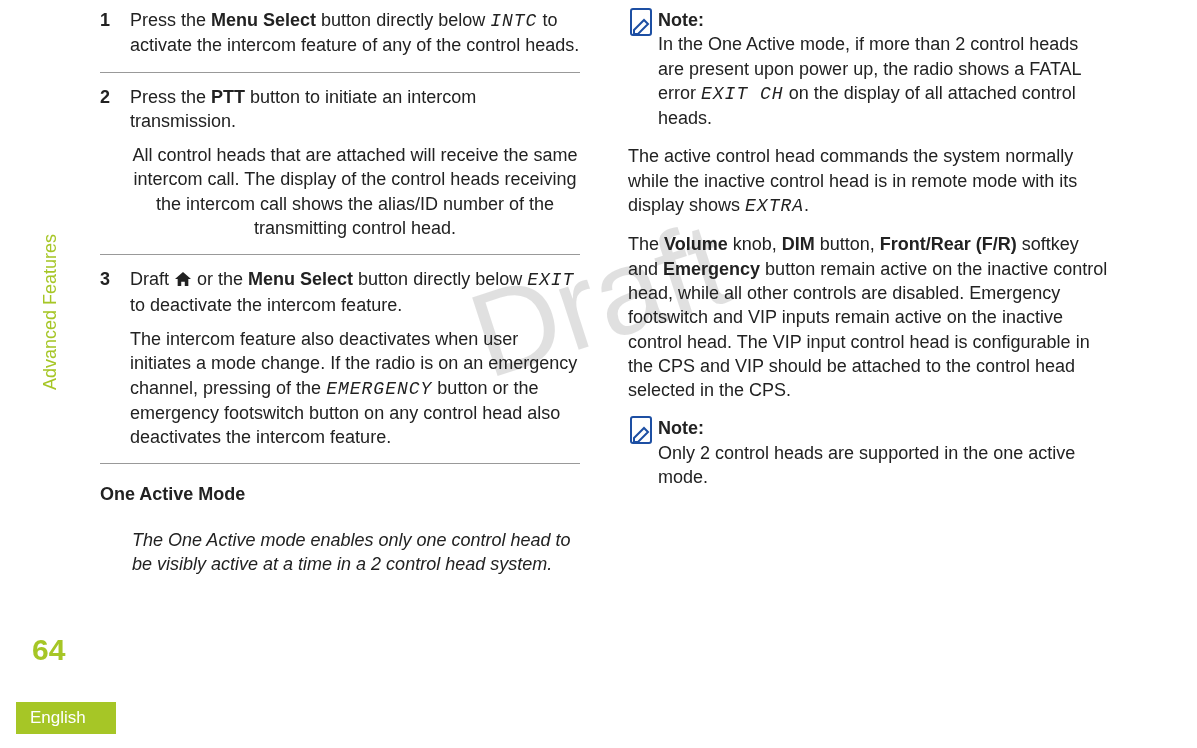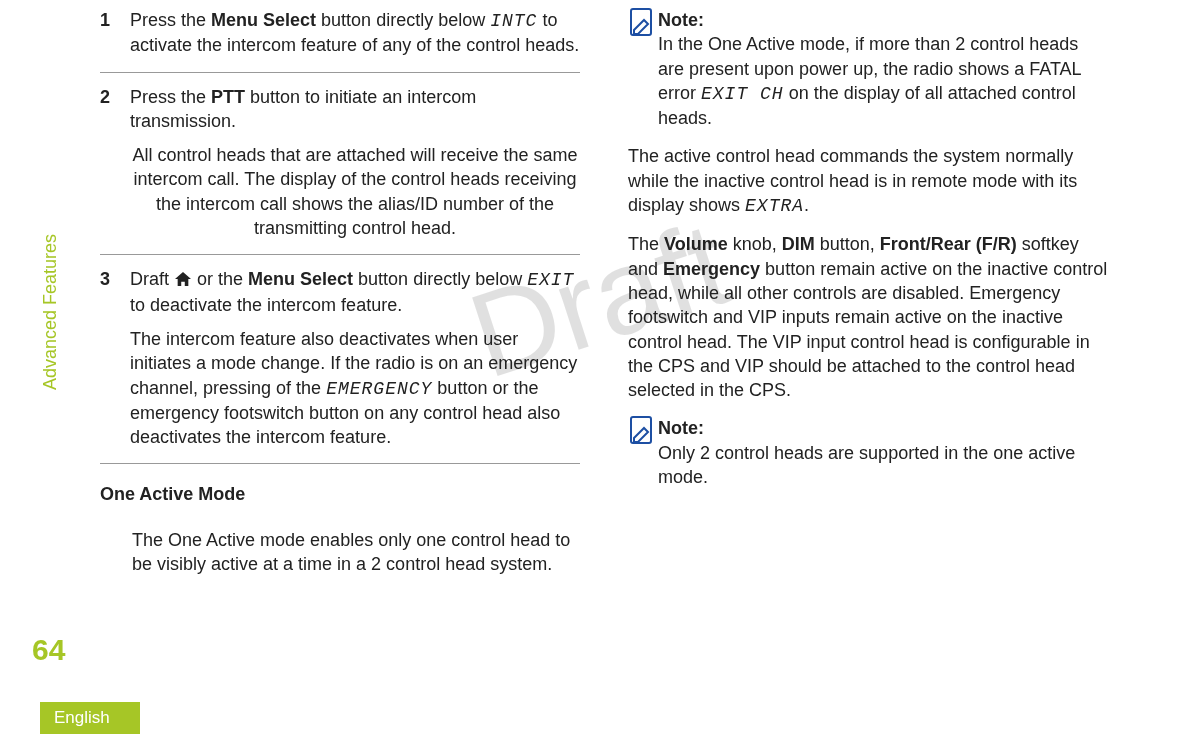--- a/index.html
+++ b/index.html
@@ -49,21 +49,21 @@
     min-width: 16px;
   }
   .step-body p { margin: 0 0 10px 0; }
   .step-body p:last-child { margin-bottom: 0; }
   .b { font-weight: bold; }
   .mono { font-family: "Courier New", monospace; letter-spacing: 1px; font-style: italic; }
   .heading {
     font-weight: bold;
     margin: 18px 0 21px 0;
   }
-  .para { margin: 4px 0 14px 32px; }
+  .para { margin: 4px 0 14px 32px; font-style: italic; }
   .para2 { margin: 0 0 14px 0; }
   .note {
     display: flex;
     gap: 4px;
     margin: 0 0 14px 0;
   }
   .note-icon {
     width: 26px;
     height: 30px;
     flex-shrink: 0;
@@ -90,21 +90,21 @@
   .page-num {
     position: absolute;
     left: 32px;
     top: 633px;
     font-size: 30px;
     font-weight: bold;
     color: #a6c626;
   }
   .lang-tab {
     position: absolute;
-    left: 40px;
+    left: 16px;
     top: 702px;
     background: #a6c626;
     color: #fff;
     padding: 6px 30px 6px 14px;
     font-size: 17px;
   }
 </style>
 </head>
 <body>
 

